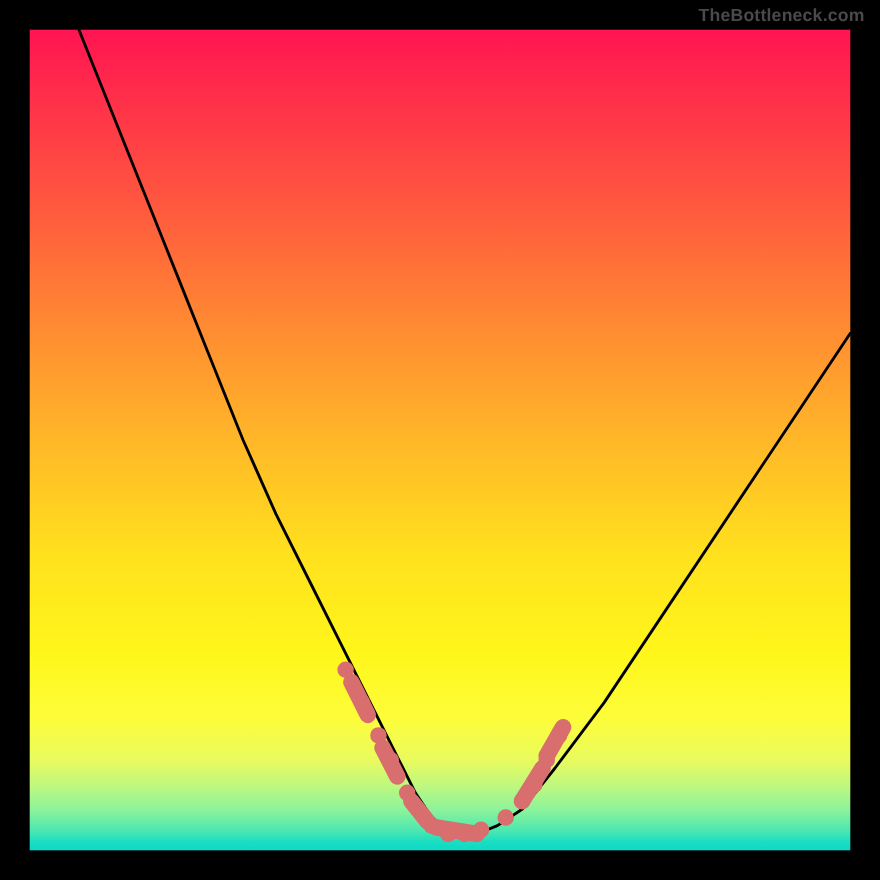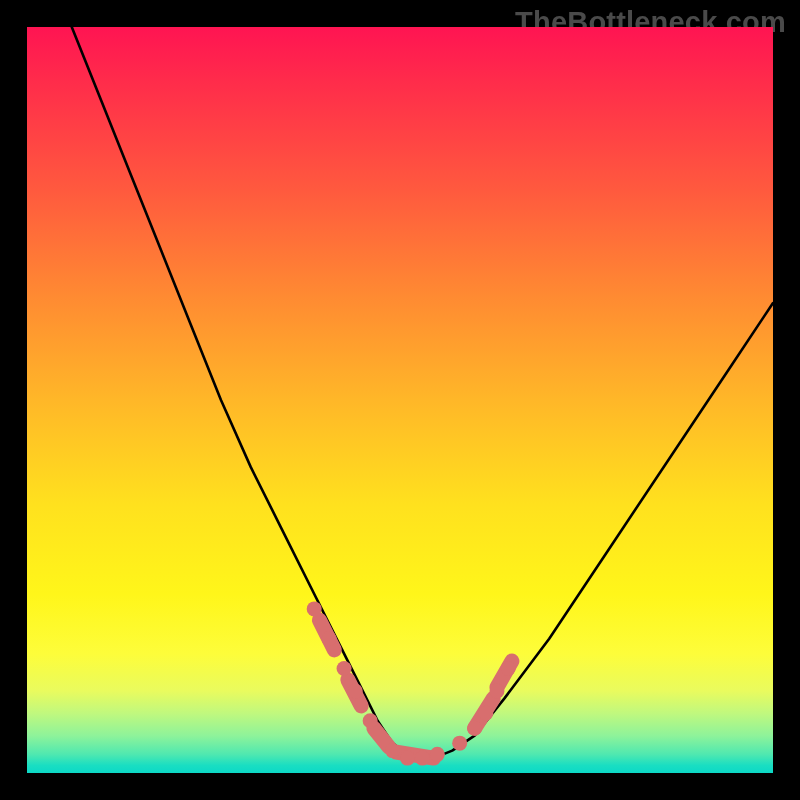--- a/index.html
+++ b/index.html
@@ -15,21 +15,21 @@
     position: relative;
     width: 800px;
     height: 800px;
     background: #000;
   }
   .watermark {
     position: absolute;
     top: 6px;
     right: 14px;
     color: #4a4a4a;
-    font-size: 29px;
+    font-size: 16px;
     font-weight: 600;
     letter-spacing: 0.2px;
     user-select: none;
   }
   .plot-frame {
     position: absolute;
     left: 27px;
     top: 27px;
     width: 746px;
     height: 746px;

